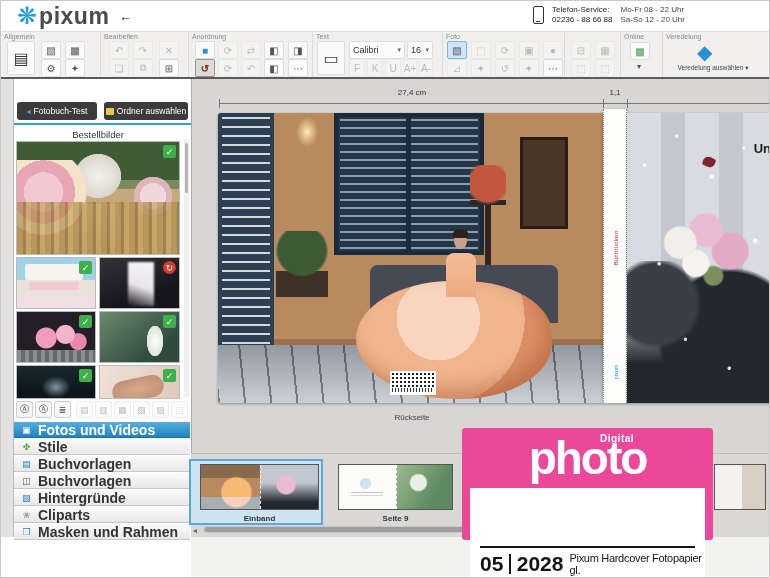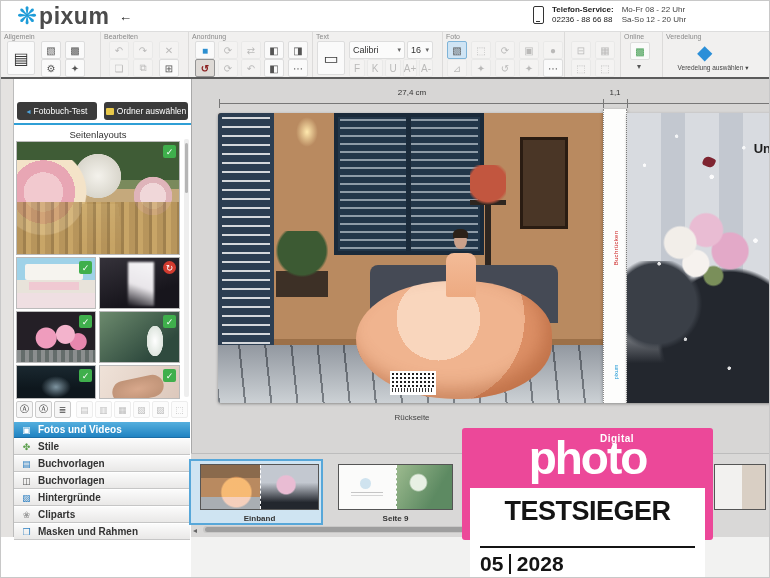--- a/index.html
+++ b/index.html
@@ -14,21 +14,21 @@
   .logo { position:absolute; left:16px; top:1px; display:flex; align-items:center; }
   .logo-mark { font-size:24px; color:#1e9cd8; line-height:28px; }
   .logo-text { font-size:23px; font-weight:bold; color:#4b4b4b; letter-spacing:0.5px; margin-left:2px; }
   .back-btn { position:absolute; left:118px; top:8px; display:flex; align-items:center; gap:4px; cursor:pointer; }
   .back-arrow { font-size:13px; font-weight:bold; color:#111; }
   .back-label { font-size:11px; color:#222; }
   .phone-block { position:absolute; left:532px; top:4px; display:flex; gap:8px; }
   .phone-icon { width:11px; height:18px; border:1.5px solid #333; border-radius:2px; position:relative; margin-top:1px; }
   .phone-icon:after { content:""; position:absolute; left:2px; bottom:1px; width:4px; height:1.5px; background:#333; }
   .phone-col { font-size:8px; color:#222; line-height:10px; }
-  .phone-col .b { font-weight:bold; }
+  .phone-col .b { font-weight:normal; }
   .hours-col { font-size:8px; color:#444; line-height:10px; }
   
   .toolbar { position:absolute; left:0; top:30px; width:770px; height:46px; background:#f1f0ef; border-top:1px solid #ddd; }
   .tb-dark-line { position:absolute; left:0; top:76px; width:770px; height:2px; background:#5b5b5b; }
   .group { position:absolute; top:0; height:46px; border-right:1px solid #dcdbda; }
   .g-label { position:absolute; left:3px; top:1px; font-size:7px; color:#8a8a8a; }
   .btn { position:absolute; width:20px; height:18px; background:#fafafa; border:1px solid #ddd; border-radius:2px;
          display:flex; align-items:center; justify-content:center; font-size:10px; color:#555; cursor:pointer; }
   .btn.big { width:28px; height:34px; font-size:16px; color:#3a3a3a; }
   .btn.dis { opacity:.35; cursor:default; }
@@ -57,21 +57,21 @@
   .badge-sync { position:absolute; right:3px; top:3px; width:13px; height:13px; background:#d23b2f; border-radius:50%;
                 color:#fff; font-size:9px; display:flex; align-items:center; justify-content:center; }
   .grid-scroll { position:absolute; left:170px; top:60px; width:5px; height:258px; background:#eee; border-radius:2px; }
   .grid-scroll span { position:absolute; left:1px; top:4px; width:3px; height:50px; background:#b5b5b5; border-radius:2px; }
   .mini-btn { position:absolute; top:322px; width:17px; height:17px; background:#f6f6f6; border:1px solid #ccc; border-radius:2px;
               font-size:9px; color:#444; display:flex; align-items:center; justify-content:center; cursor:pointer; }
   .mini-btn.dis { opacity:.35; }
   .acc-item { position:absolute; left:0; width:176px; height:16px; background:linear-gradient(#fbfbfb,#e9e8e7);
               border-bottom:1px solid #c6c6c6; display:flex; align-items:center; gap:6px; padding-left:7px; cursor:pointer; }
   .acc-item .ic { font-size:9px; width:11px; text-align:center; }
-  .acc-item .lb { font-size:10px; font-weight:bold; color:#333; }
+  .acc-item .lb { font-size:14px; font-weight:bold; color:#333; }
   .acc-item.sel { background:linear-gradient(#55afde,#2083c2); border-bottom:1px solid #1c6ea6; }
   .acc-item.sel .lb, .acc-item.sel .ic { color:#fff; }
   
   .ph-big { background:linear-gradient(180deg,#3f5c36 0 34%,#7a8a5c 34% 42%,#c5a97c 42% 100%),#c5a97c; }
   .ph-big .arch { position:absolute; left:58px; top:12px; width:46px; height:44px; background:radial-gradient(#f4f2ec,#d9d6cc 70%,transparent 72%); }
   .ph-big .fl-l { position:absolute; left:-8px; top:18px; width:86px; height:80px;
       background:radial-gradient(circle at 40% 40%, #f2c9cf 0 28%, #e8a6b4 28% 45%, #f4e3c8 45% 60%, transparent 62%); }
   .ph-big .fl-r { position:absolute; right:2px; top:32px; width:48px; height:44px;
       background:radial-gradient(circle, #f0d7d9 0 40%, #dfb4ba 40% 58%, transparent 60%); }
   .ph-big .aisle { position:absolute; left:62px; top:56px; width:42px; height:62px; background:linear-gradient(#d9c093,#b99a6a); transform:perspective(60px) rotateX(18deg); }
@@ -293,21 +293,21 @@
 
     <div class="dark-btn" style="left:3px;width:80px;">
       <span class="chv">◂</span>
       <span>Fotobuch-Test</span>
     </div>
     <div class="dark-btn" style="left:90px;width:84px;">
       <span class="folder-glyph"></span>
       <span>Ordner auswählen</span>
     </div>
     <div class="blue-rule"></div>
-    <div class="section-title">Seitenlayouts</div>
+    <div class="section-title">Bestellbilder</div>
 
     <div class="thumb ph-big" style="left:2px;top:62px;width:164px;height:114px;">
       <i class="arch"></i>
       <i class="fl-l"></i>
       <i class="fl-r"></i>
       <i class="aisle"></i>
       <i class="chairs"></i>
       <span class="badge-check">✓</span>
     </div>
     <div class="thumb ph-beach" style="left:2px;top:178px;width:80px;height:52px;">
@@ -457,23 +457,23 @@
       </div>
   </div>
   <div class="bottom-fill"></div>
 
   <div class="award">
     <div class="award-brand">
       <span class="small">Digital</span>
       <div class="big">photo</div>
     </div>
     <div class="award-white">
-      <div class="award-title">TESTSIEGER</div>
       <div class="award-rule"></div>
       <div class="award-row">
         <span class="award-issue">05</span>
         <span class="award-sep"></span>
         <span class="award-year">2028</span>
+        <span class="award-product">Pixum Hardcover Fotopapier gl.</span>
       </div>
     </div>
   </div>
 
 </div>
 
 </body></html>

